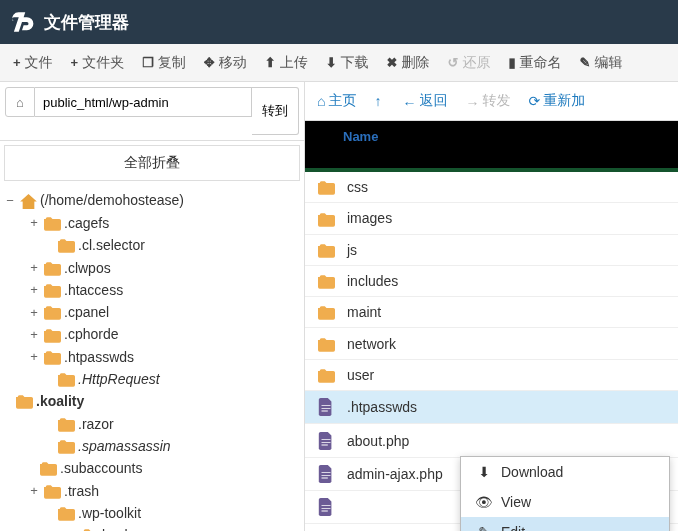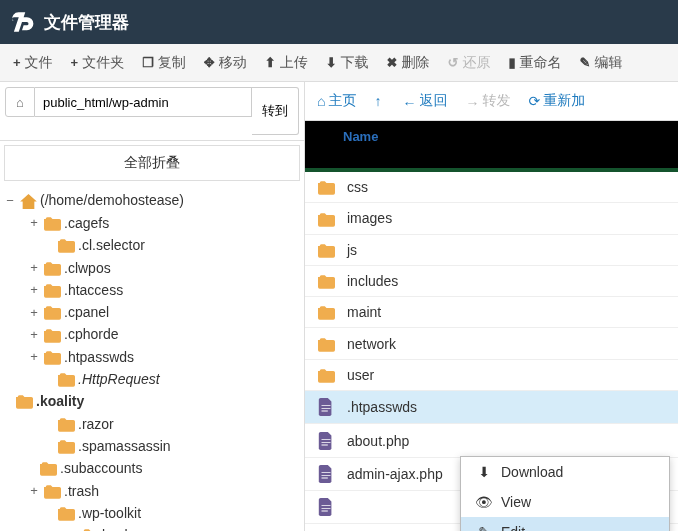--- a/index.html
+++ b/index.html
@@ -178,21 +178,21 @@
             </svg></span>
           <span>.koality</span>
         </div>
         <div class="tree-item" style="padding-left: 42px;">
           <span class="toggle"></span>
           <span class="fold"><svg width="17" height="14" viewBox="0 0 20 16">
               <path fill="#f0ad4e" d="M2 2a2 2 0 0 1 2-2h4l2 2h8a2 2 0 0 1 2 2v10a2 2 0 0 1-2 2H2a2 2 0 0 1-2-2V2z"></path>
             </svg></span>
           <span>.razor</span>
         </div>
-        <div class="tree-item" style="padding-left: 42px;">
+        <div class="tree-item" style="padding-left: 42px; font-style: italic;">
           <span class="toggle"></span>
           <span class="fold"><svg width="17" height="14" viewBox="0 0 20 16">
               <path fill="#f0ad4e" d="M2 2a2 2 0 0 1 2-2h4l2 2h8a2 2 0 0 1 2 2v10a2 2 0 0 1-2 2H2a2 2 0 0 1-2-2V2z"></path>
             </svg></span>
           <span>.spamassassin</span>
         </div>
         <div class="tree-item" style="padding-left: 24px;">
           <span class="toggle"></span>
           <span class="fold"><svg width="17" height="14" viewBox="0 0 20 16">
               <path fill="#f0ad4e" d="M2 2a2 2 0 0 1 2-2h4l2 2h8a2 2 0 0 1 2 2v10a2 2 0 0 1-2 2H2a2 2 0 0 1-2-2V2z"></path>

